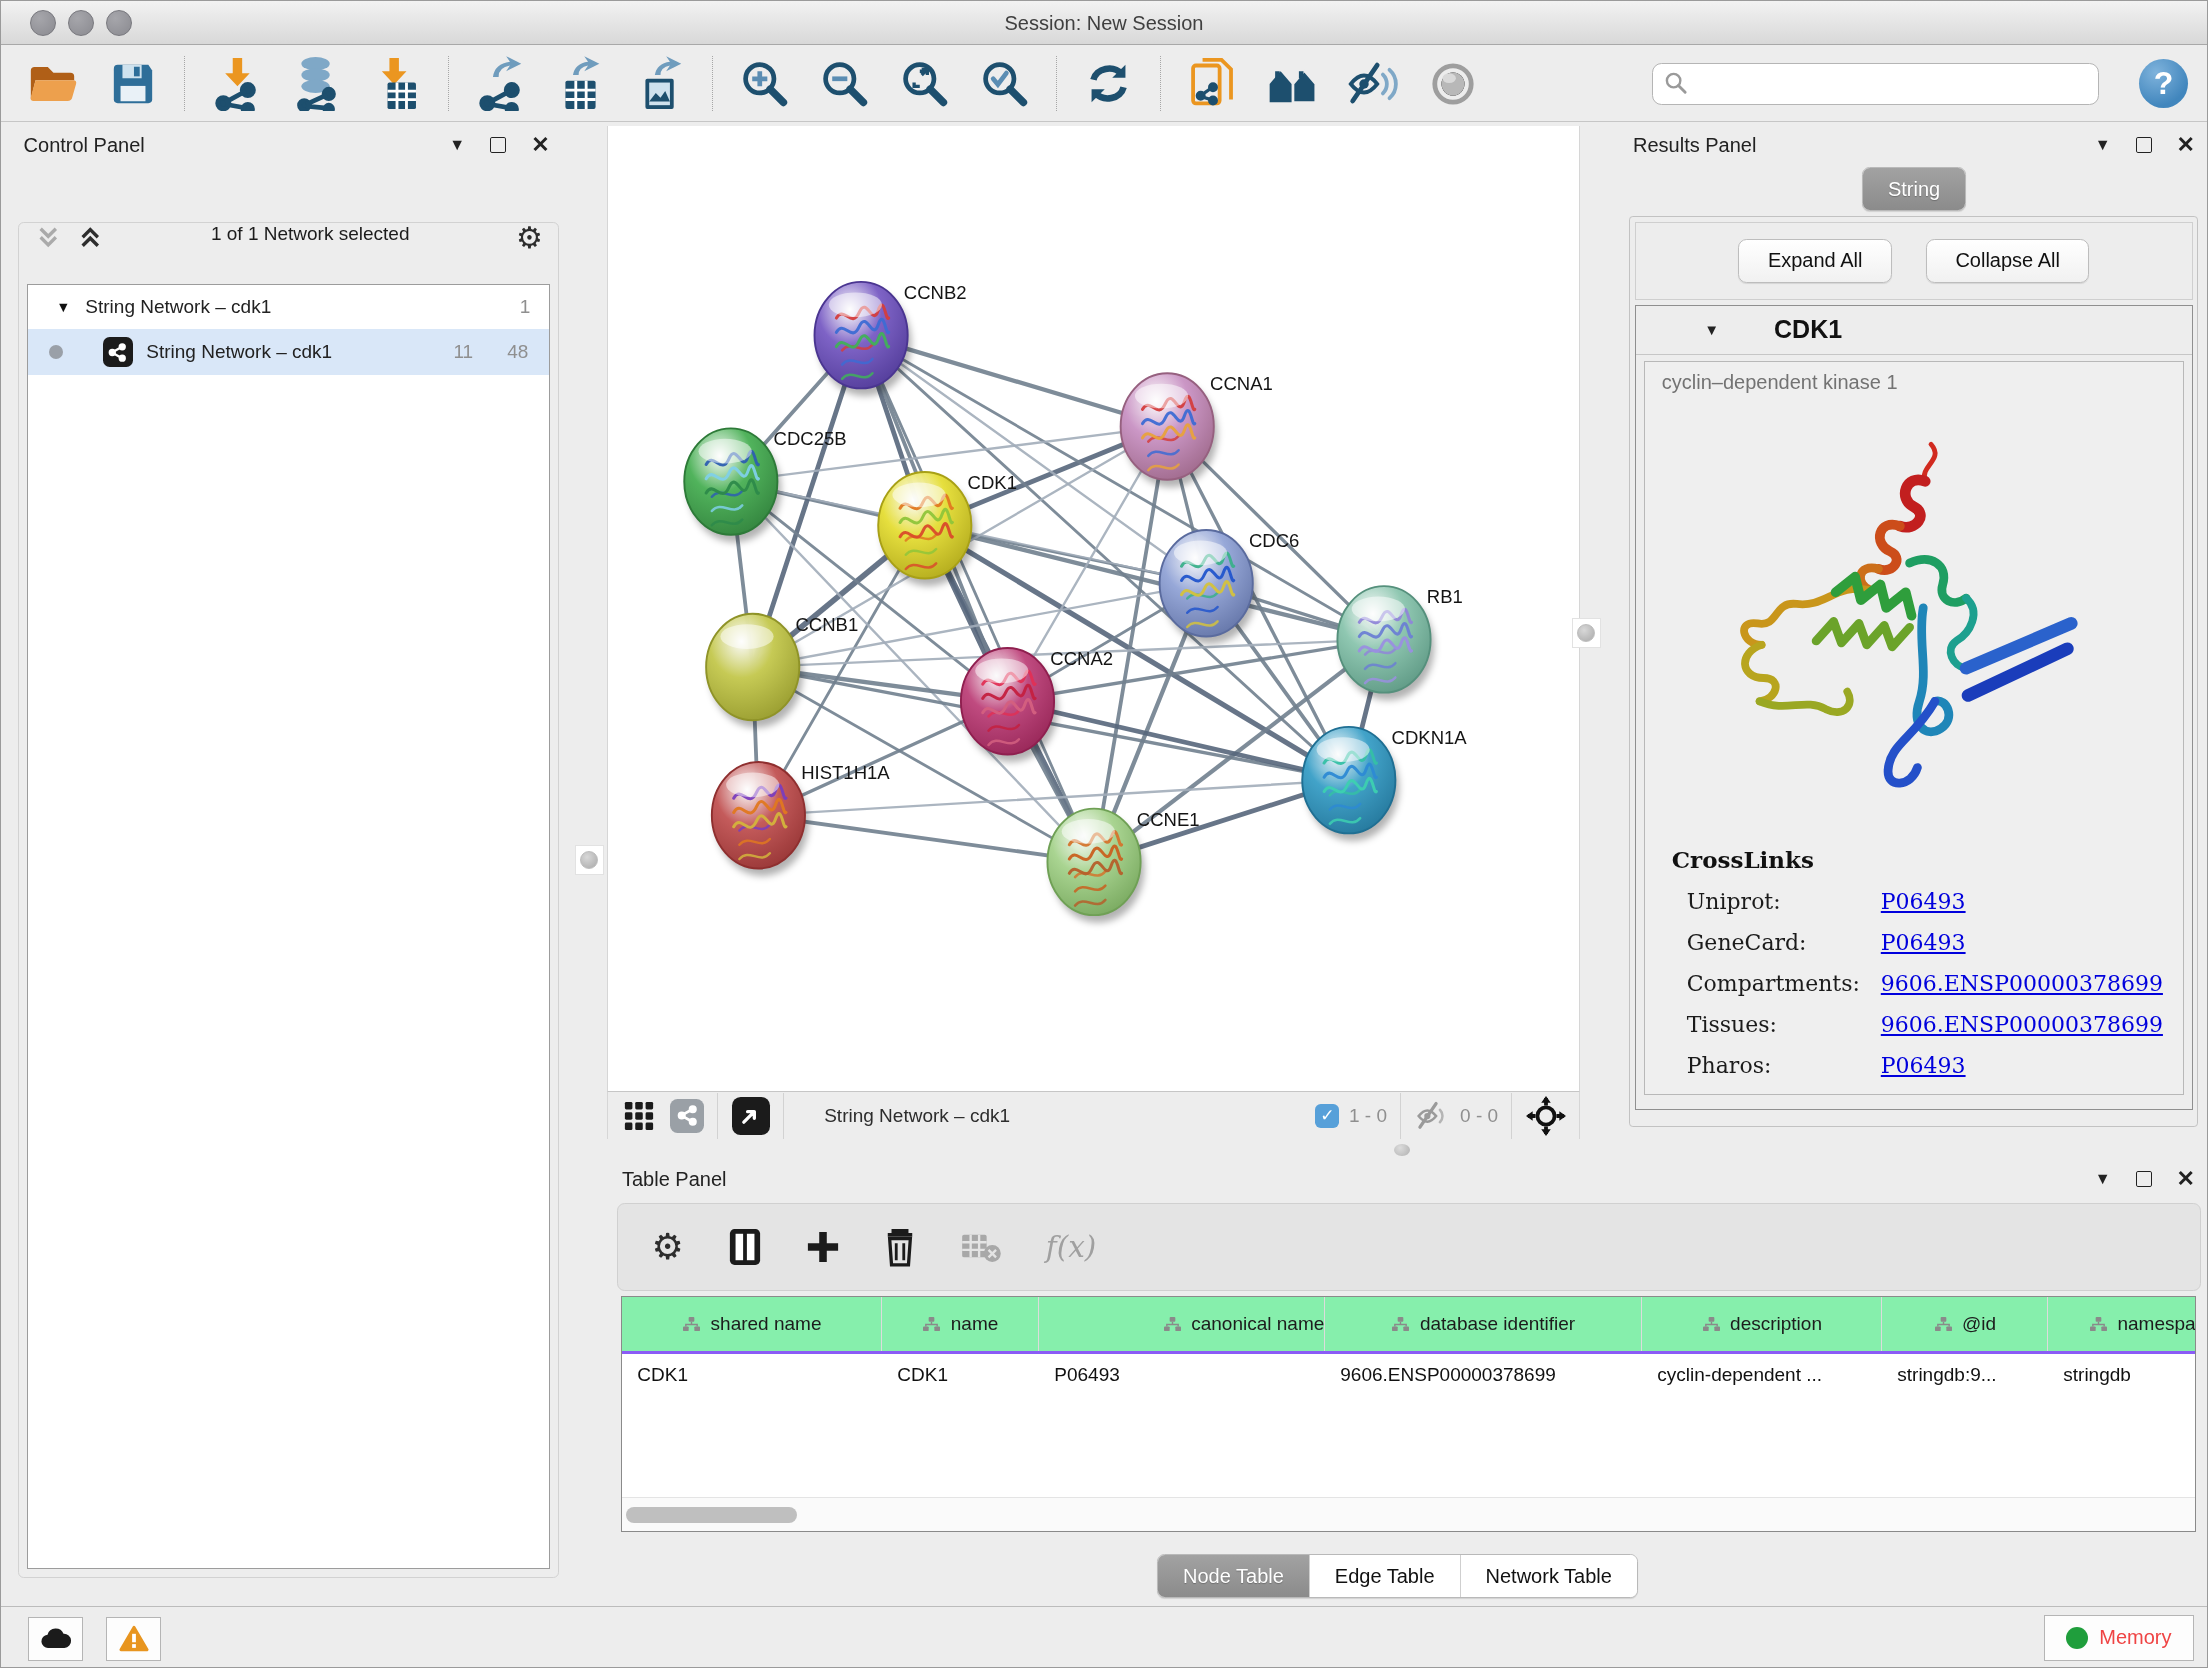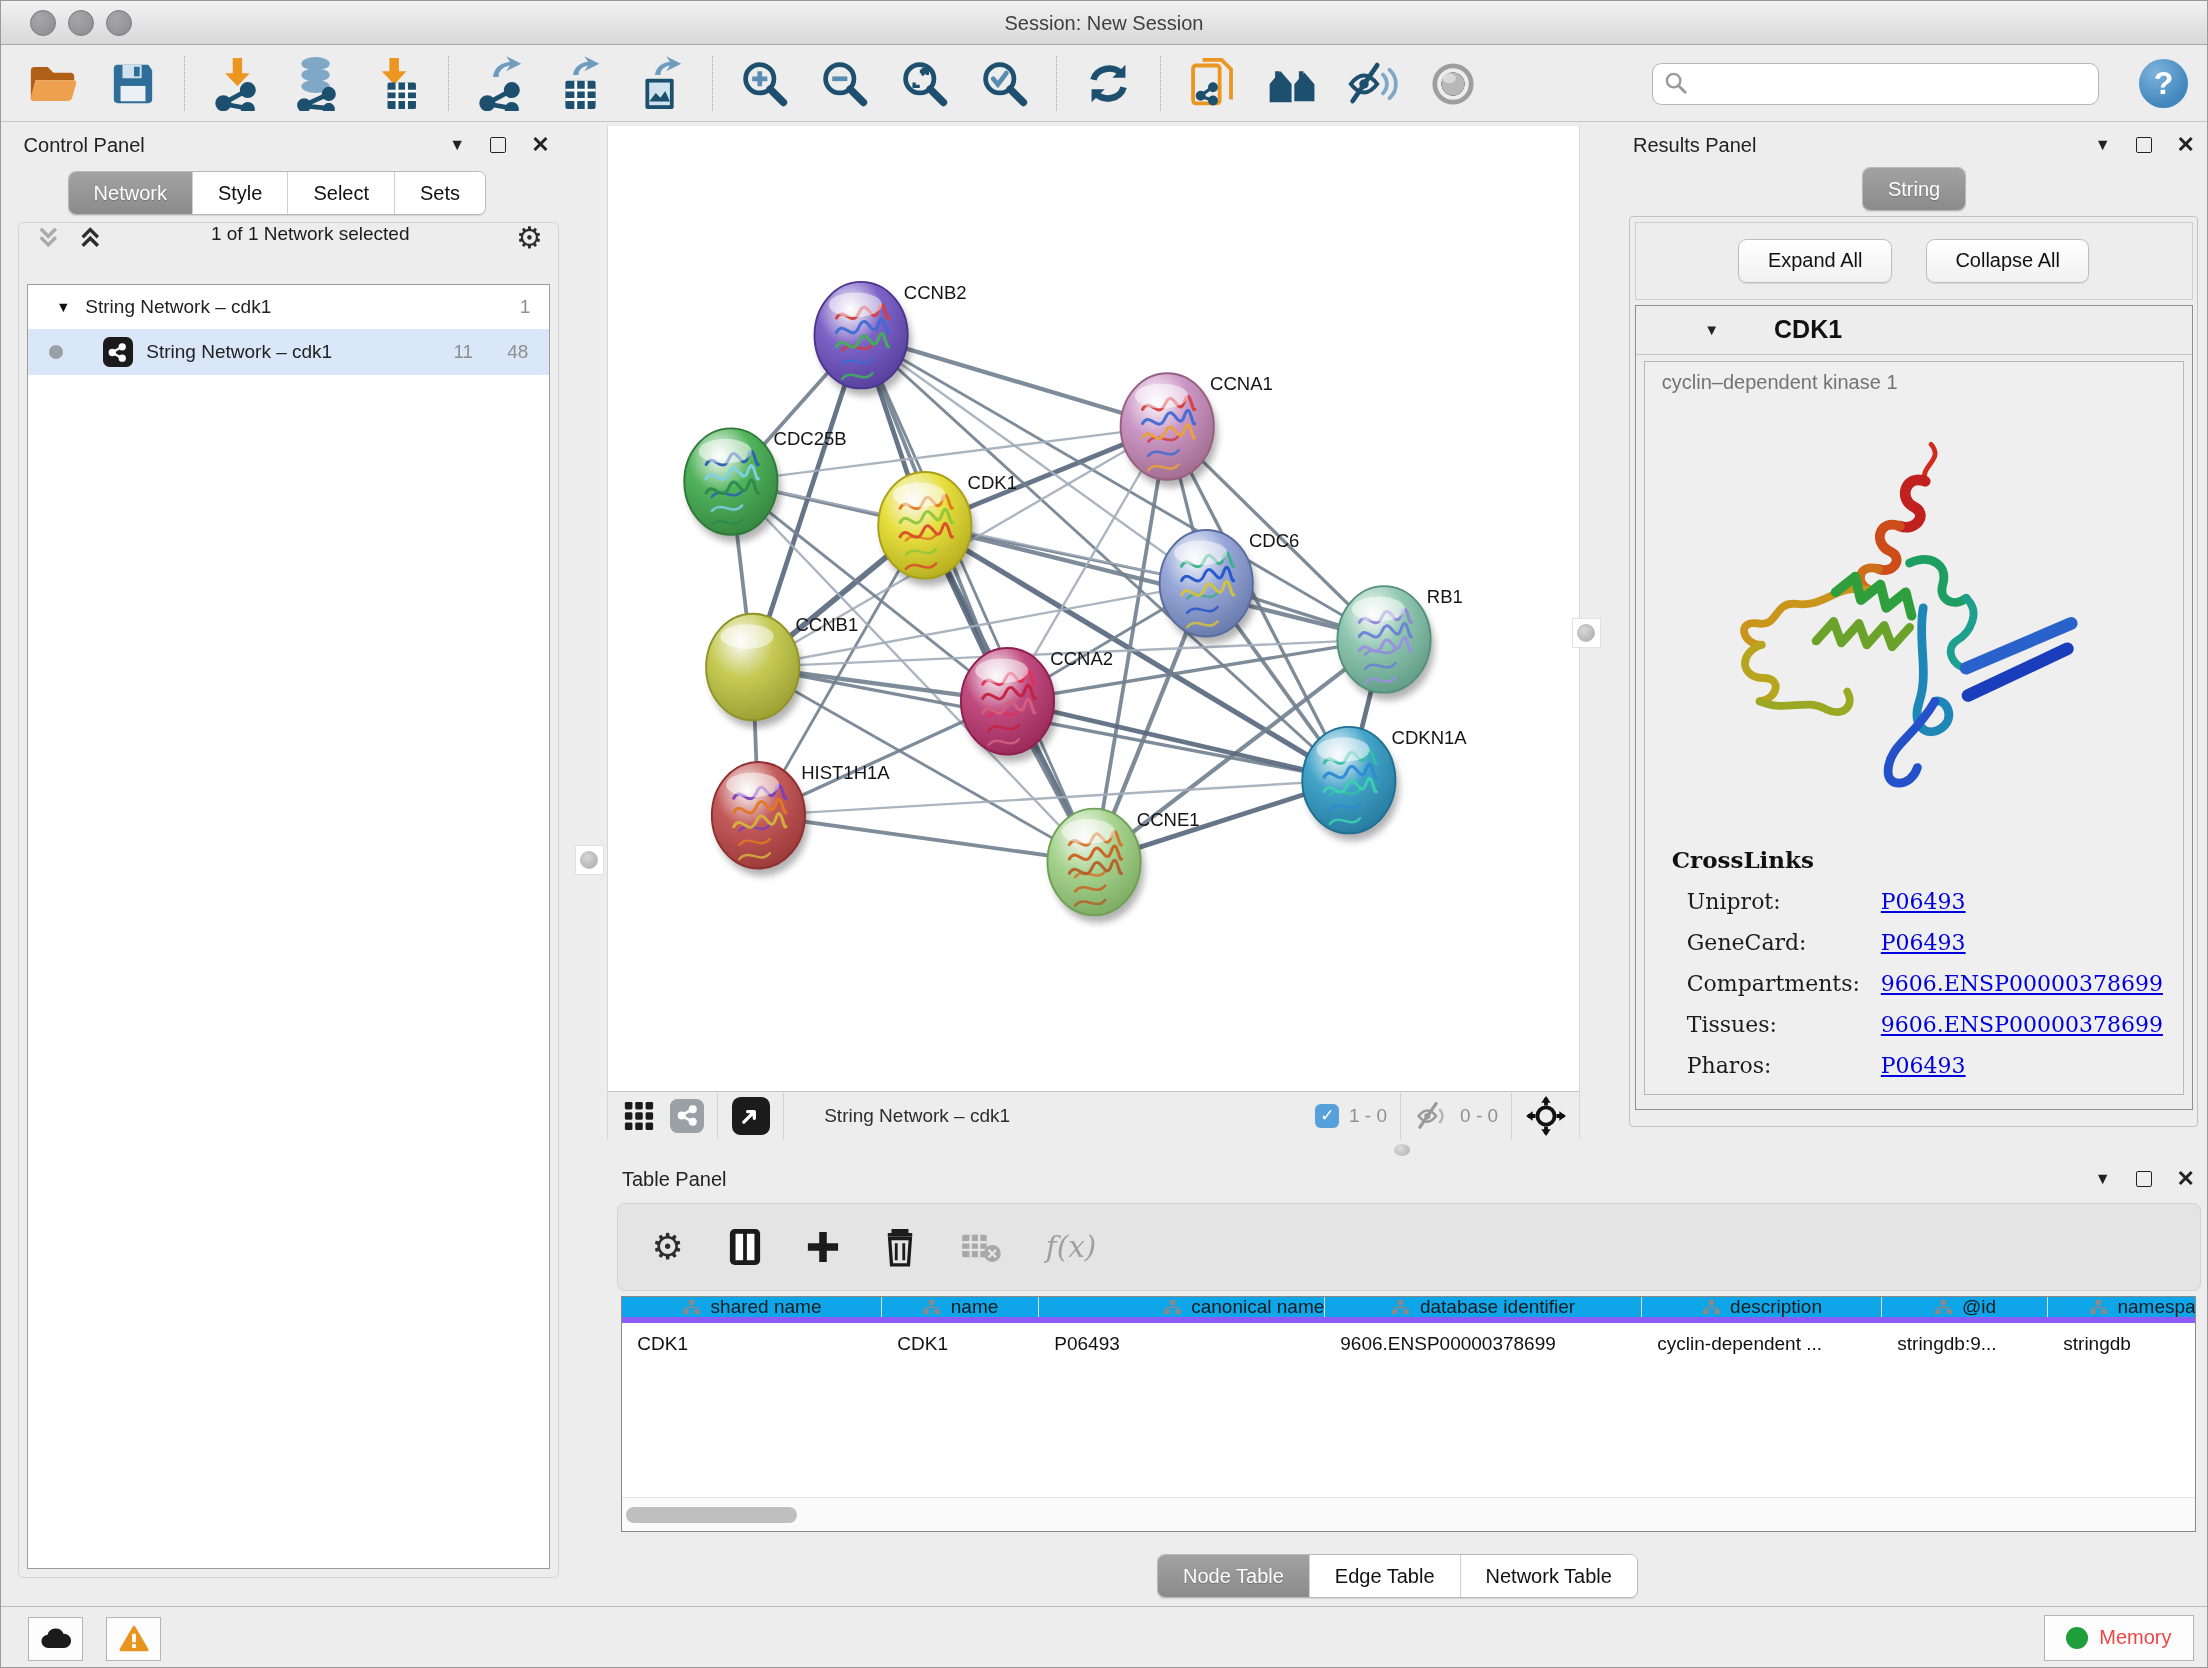--- a/index.html
+++ b/index.html
@@ -98,21 +98,21 @@
   .cl-row{display:flex;margin-top:16px;font-size:22px;color:#1b1b1b;}
   .cl-label{width:209px;padding-left:15px;flex:0 0 auto;}
   .cl-link{color:#0000dd;text-decoration:underline;}
   
   .table-panel{position:absolute;left:606px;top:1158px;width:1603px;height:447px;}
   .tp-toolbar{position:absolute;left:9.5px;right:9.5px;top:44px;height:88px;background:#e4e4e4;
     border:1px solid #d0d0d0;border-radius:7.6px;display:flex;align-items:center;gap:44px;padding-left:34px;}
   .fx{font-family:"DejaVu Serif",serif;font-style:italic;font-size:29.5px;color:#a0a0a0;}
   .tp-table{position:absolute;left:14.3px;top:137px;width:1575px;height:236px;
     border:1.9px solid #8a8a8a;background:#fff;overflow:hidden;}
-  .thead{display:flex;height:26px;background:#0ea5e9;border-bottom:6px solid #8b5cf6;}
+  .thead{display:flex;height:57px;background:#86efac;border-bottom:3px solid #8b5cf6;}
   .th{display:flex;align-items:center;justify-content:center;gap:9.5px;
     border-right:1px solid #dcdcdc;font-size:19px;color:#1c1c1c;flex:0 0 auto;overflow:hidden;white-space:nowrap;}
   .trow{display:flex;height:42px;}
   .td{display:flex;align-items:center;padding-left:15px;font-size:19px;color:#111;
     flex:0 0 auto;overflow:hidden;white-space:nowrap;}
   .scroll-row{position:absolute;left:0;right:0;bottom:0;height:34px;background:#fafafa;
     border-top:1px solid #e4e4e4;}
   .hthumb{position:absolute;left:3.8px;top:8.6px;width:171px;height:16px;border-radius:8.6px;background:#bfbfbf;}
   .tp-tabs{position:absolute;left:550px;top:395px;}
   
@@ -304,26 +304,20 @@
   </div>
 
   <div class="control-panel">
     <div class="panel-header">
       <span class="ph-title">Control Panel</span>
       <span class="ph-ic ph-tri">▼</span>
       <span class="ph-ic">
           <span class="ph-float"></span>
         </span>
       <span class="ph-ic ph-close">✕</span>
-    </div>
-    <div class="cp-tabs seg">
-      <span class="sg sel">Network</span>
-      <span class="sg">Style</span>
-      <span class="sg">Select</span>
-      <span class="sg">Sets</span>
     </div>
     <div class="cp-body">
       <div class="selector-row">
         <svg width="28.5" height="28.5" viewBox="0 0 30 30">
             <g stroke="#aaa" stroke-width="3.5" fill="none">
               <path d="M7,6 l8,8 8,-8 M7,15 l8,8 8,-8"></path>
             </g>
           </svg>
         <svg width="28.5" height="28.5" viewBox="0 0 30 30" style="margin-left:13.3px">
             <g stroke="#2d2d2d" stroke-width="3.5" fill="none">

